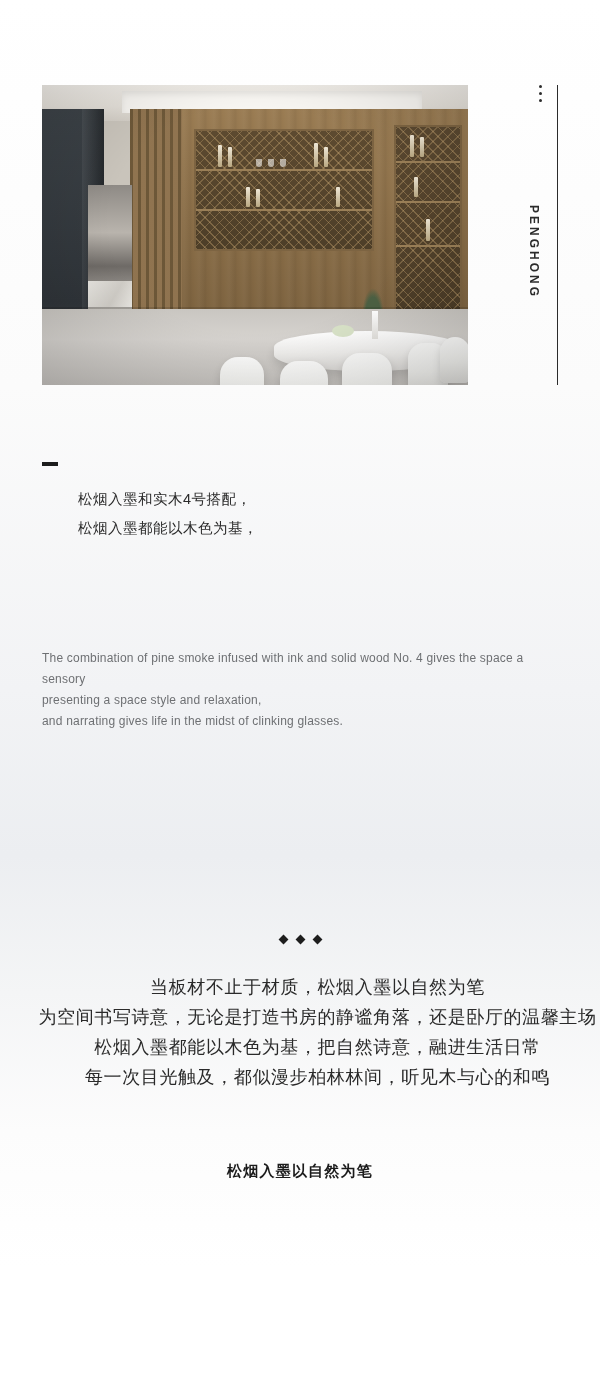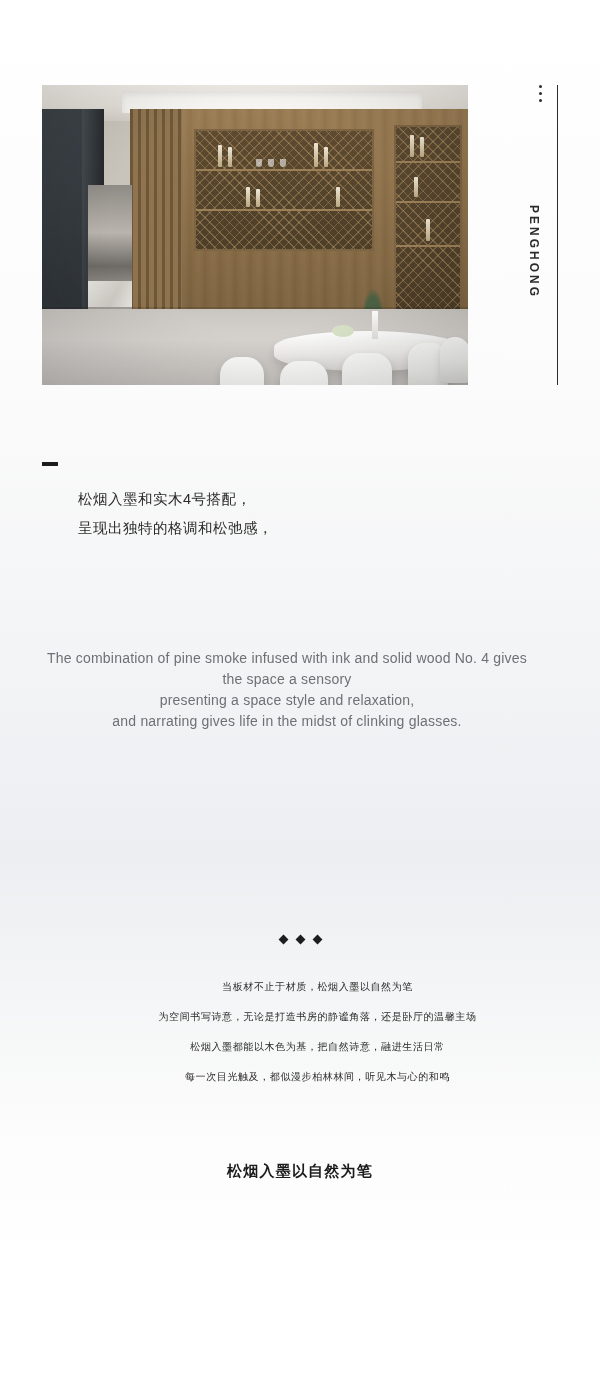--- a/index.html
+++ b/index.html
@@ -212,25 +212,24 @@
     color: #2a2a2a;
     letter-spacing: .5px;
   }
   .en-copy {
     position: absolute;
     left: 42px;
     top: 648px;
     width: 490px;
   }
   .en-copy p {
-    font-size: 14px;
+    font-size: 12px;
     line-height: 21px;
     color: #6e7073;
     letter-spacing: .2px;
-    text-align: center;
   }
 
   
   .diamonds {
     position: absolute;
     left: 0; top: 936px;
     width: 600px;
     display: flex;
     justify-content: center;
     gap: 10px;
@@ -242,21 +241,21 @@
   }
 
   
   .poem {
     position: absolute;
     left: 0; top: 972px;
     width: 600px;
     text-align: center;
   }
   .poem p {
-    font-size: 10px;
+    font-size: 18px;
     line-height: 30px;
     color: #2a2a2a;
     letter-spacing: .6px;
     padding-left: 35px;
   }
 
   .slogan {
     position: absolute;
     left: 0; top: 1162px;
     width: 600px;
@@ -339,21 +338,21 @@
         <i></i>
     </div>
     <div class="rail-brand">PENGHONG</div>
     <div class="rail-line"></div>
   </div>
 
   <div class="dash"></div>
 
   <div class="cn-copy">
     <p>松烟入墨和实木4号搭配，</p>
-    <p>呈现出独特的格调和松弛感，</p>
+    <p>松烟入墨都能以木色为基，</p>
   </div>
 
   <div class="en-copy">
     <p>The combination of pine smoke infused with ink and solid wood No. 4 gives the space a sensory</p>
     <p>presenting a space style and relaxation,</p>
     <p>and narrating gives life in the midst of clinking glasses.</p>
   </div>
 
   <div class="diamonds">
     <i></i>

